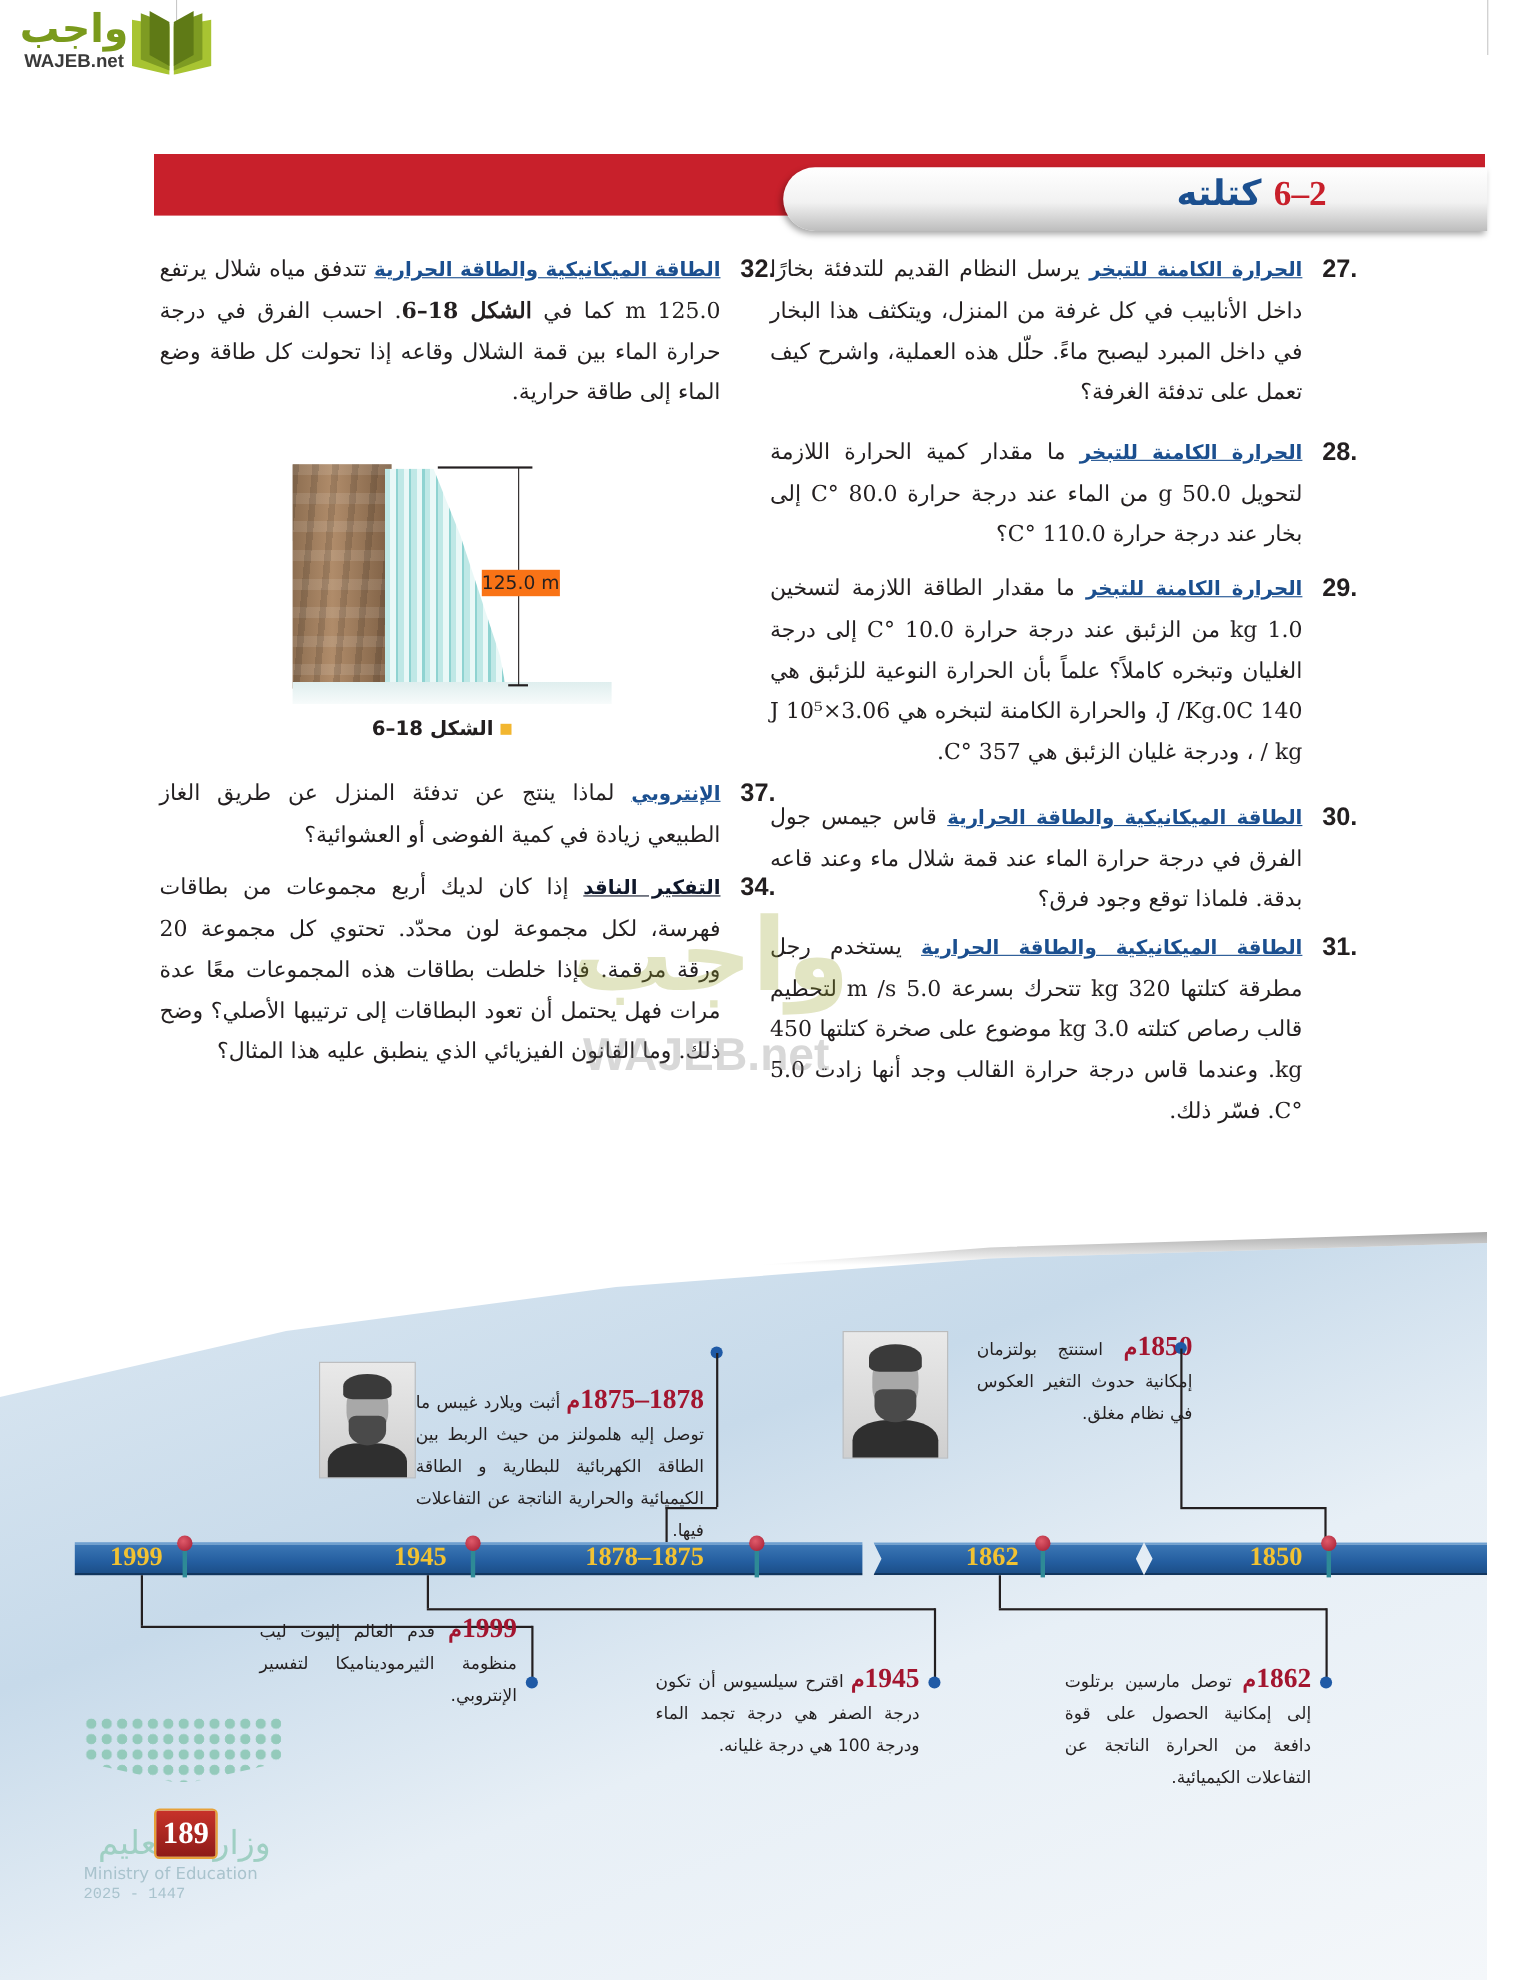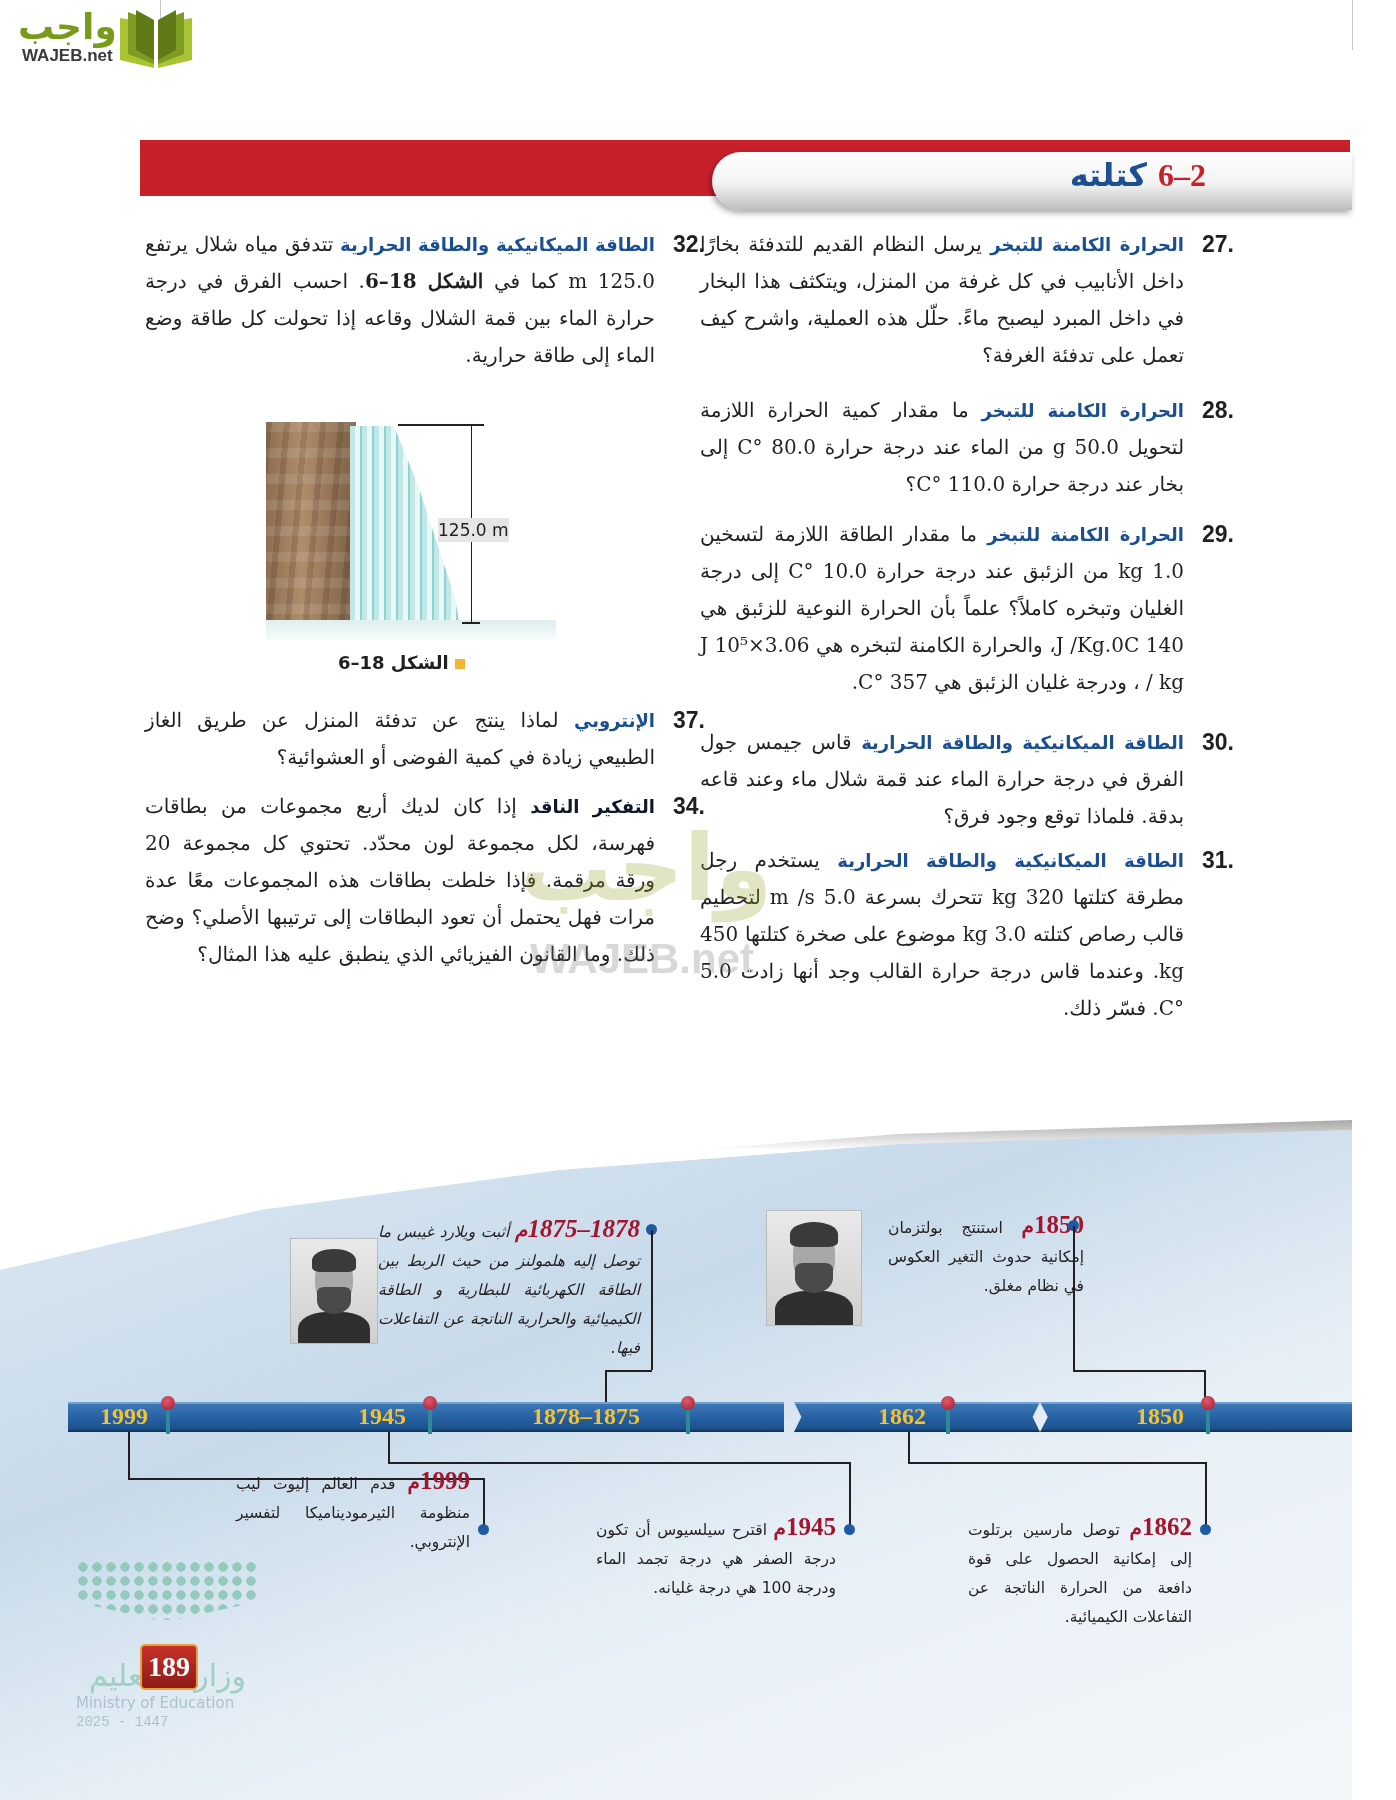--- a/index.html
+++ b/index.html
@@ -24,40 +24,40 @@
   .sec-title .word { color: #1b4f8f; }
 
   
   .col { position: absolute; direction: rtl; text-align: justify; font-family: "DejaVu Serif", serif;
          font-size: 20px; line-height: 37px; color: #231f20; }
   .col-right { left: 700px; top: 226px; width: 484px; }
   .col-left  { left: 145px; top: 226px; width: 510px; }
   .q { position: relative; padding-right: 0; margin-bottom: 0; }
   .q-num { position: absolute; right: -50px; top: 0; font-family: "Liberation Sans", sans-serif; font-weight: bold;
            font-size: 23px; color: #231f20; direction: ltr; }
-  .kw { color: #1b4f8f; font-weight: bold; font-family: "DejaVu Sans", sans-serif; font-size: 18px; }
+  .kw { color: #1b4f8f; font-weight: bold; font-family: "DejaVu Sans", sans-serif; font-size: 18px; text-decoration: underline; }
   .kw.red { color: #0f172a; }
   .b { font-weight: bold; }
 
   
   .figure { position: absolute; left: 266px; top: 420px; width: 290px; height: 220px; }
   .cliff { position: absolute; left: 0; top: 2px; width: 90px; height: 204px;
            background:
              repeating-linear-gradient(95deg, rgba(0,0,0,0.12) 0 6px, transparent 6px 18px),
              repeating-linear-gradient(180deg, rgba(255,255,255,0.10) 0 10px, transparent 10px 26px),
              linear-gradient(90deg, #8d6e51, #b08c6a 40%, #7d5f44); }
   .fall { position: absolute; left: 84px; top: 6px; width: 110px; height: 200px;
           background: repeating-linear-gradient(90deg, #bfe8e6 0 5px, #e9f8f7 5px 10px, #8fd3d1 10px 12px);
           clip-path: polygon(0 0, 40% 0, 62% 30%, 95% 85%, 100% 100%, 0 100%); }
   .pool { position: absolute; left: 0; top: 200px; width: 290px; height: 20px;
           background: linear-gradient(#dfeeee, #f7fbfb); }
   .dim-line { position: absolute; left: 205px; top: 5px; width: 1px; height: 198px; background: #231f20; }
   .dim-top { position: absolute; left: 132px; top: 4px; width: 86px; height: 1.5px; background: #231f20; }
   .dim-bot { position: absolute; left: 196px; top: 202px; width: 18px; height: 1.5px; background: #231f20; }
-  .dim-label { position: absolute; left: 172px; top: 98px; background: #e5e5e5; padding: 2px 0; font-family: "DejaVu Sans", sans-serif;
+  .dim-label { position: absolute; left: 172px; top: 98px; background: #f97316; padding: 2px 0; font-family: "DejaVu Sans", sans-serif;
                font-size: 17px; color: #231f20; }
   .fig-cap { position: absolute; left: 338px; top: 652px; direction: rtl; font-family: "DejaVu Sans", sans-serif; font-weight: bold;
              font-size: 18px; color: #231f20; }
   .fig-cap .sq { display: inline-block; width: 10px; height: 10px; background: #f2b630; margin-left: 6px; }
 
   
   .wm { position: absolute; left: 500px; top: 815px; width: 220px; height: 180px; opacity: 0.28; pointer-events: none; }
   .wm .ar { position: absolute; left: 20px; top: 0; font-size: 92px; font-weight: bold; color: #9aa32a; direction: rtl; }
   .wm .en { position: absolute; left: 30px; top: 120px; font-size: 42px; font-weight: bold; color: #777; font-family: "Liberation Sans", sans-serif; }
 
@@ -203,21 +203,21 @@
 <div class="portrait" style="left:766px;top:1210px;width:96px;height:116px;">
   <div class="body"></div>
     <div class="head"></div>
     <div class="hair"></div>
     <div class="beard"></div>
 </div>
 <div class="conn" style="left:1073px;top:1226px;width:1.5px;height:144px;"></div>
 <div class="conn" style="left:1073px;top:1370px;width:132px;height:1.5px;"></div>
 <div class="conn" style="left:1204px;top:1370px;width:1.5px;height:32px;"></div>
 
-<div class="tl-item" style="left:378px;top:1214px;width:262px;font-style:italic;">
+<div class="tl-item" style="left:378px;top:1258px;width:262px;">
   <span class="tl-year">1878–1875</span><span class="tl-year" style="font-size:20px;">م</span><span> أثبت ويلارد غيبس ما توصل إليه هلمولنز من حيث الربط بين الطاقة الكهربائية للبطارية و الطاقة الكيميائية والحرارية الناتجة عن التفاعلات فيها.</span>
 </div>
 <div class="dot" style="left:646px;top:1224px;"></div>
 <div class="portrait" style="left:290px;top:1238px;width:88px;height:106px;">
   <div class="body"></div>
     <div class="head"></div>
     <div class="hair"></div>
     <div class="beard"></div>
 </div>
 <div class="conn" style="left:651px;top:1230px;width:1.5px;height:140px;"></div>

